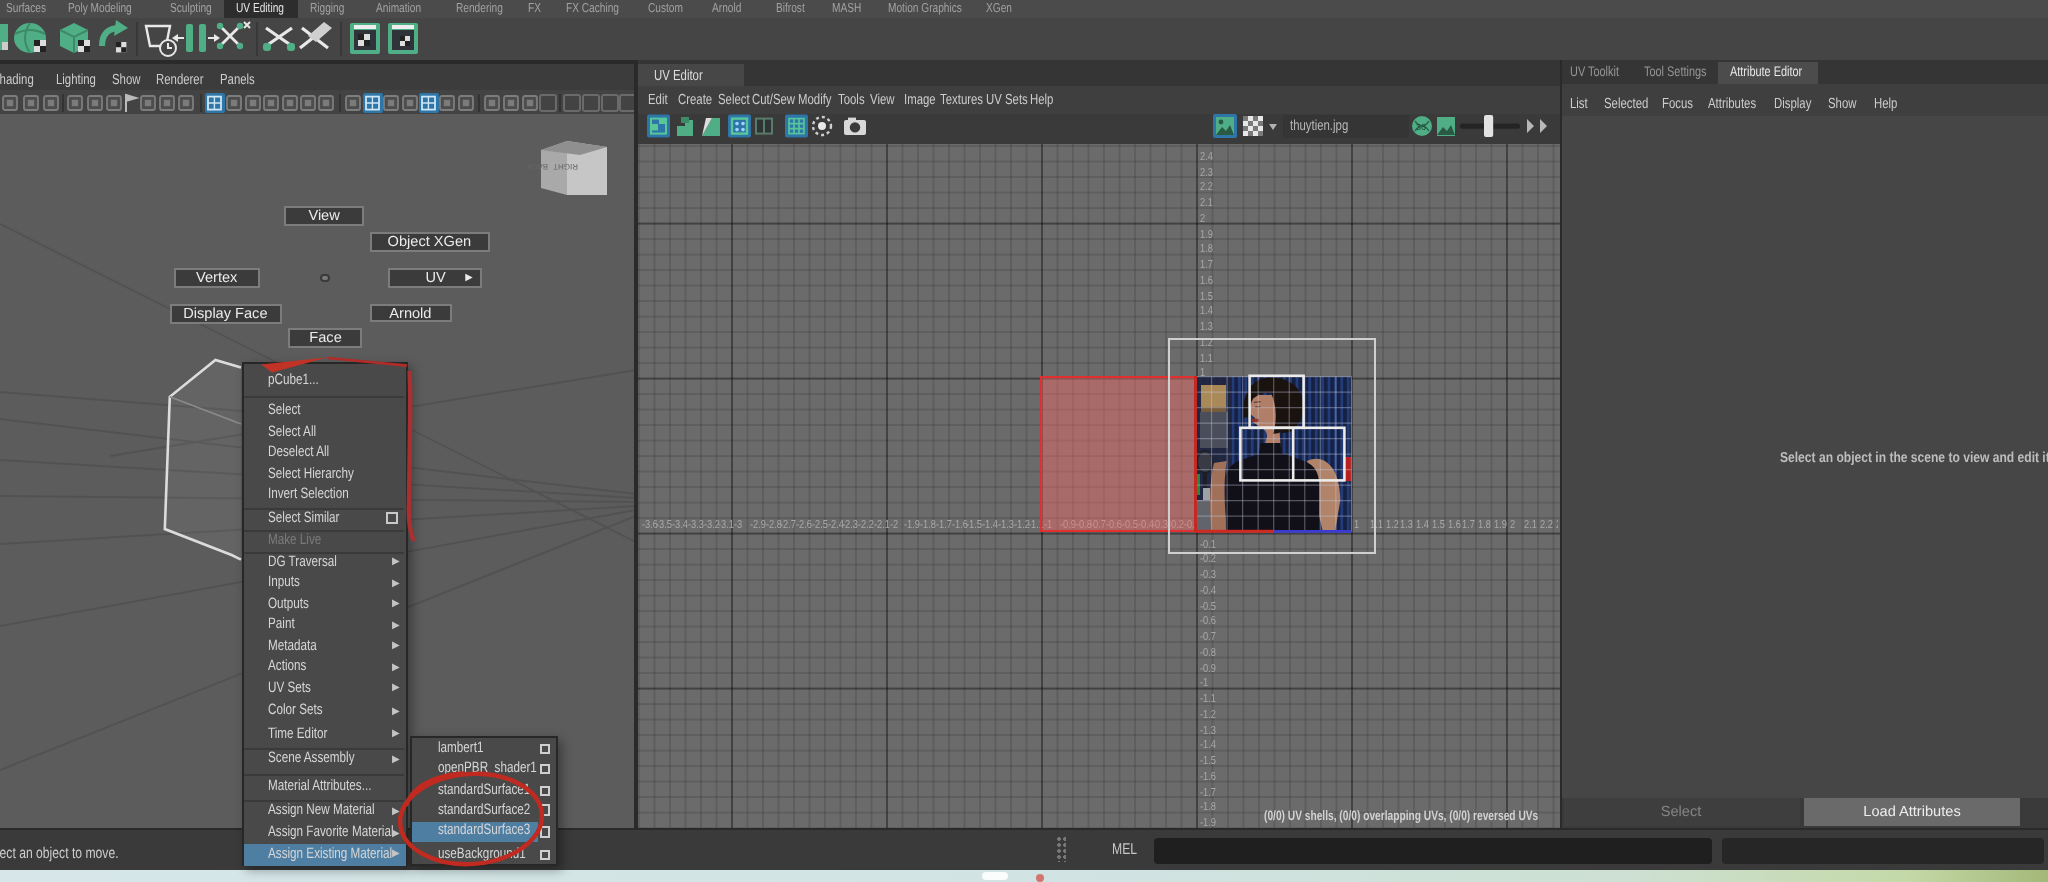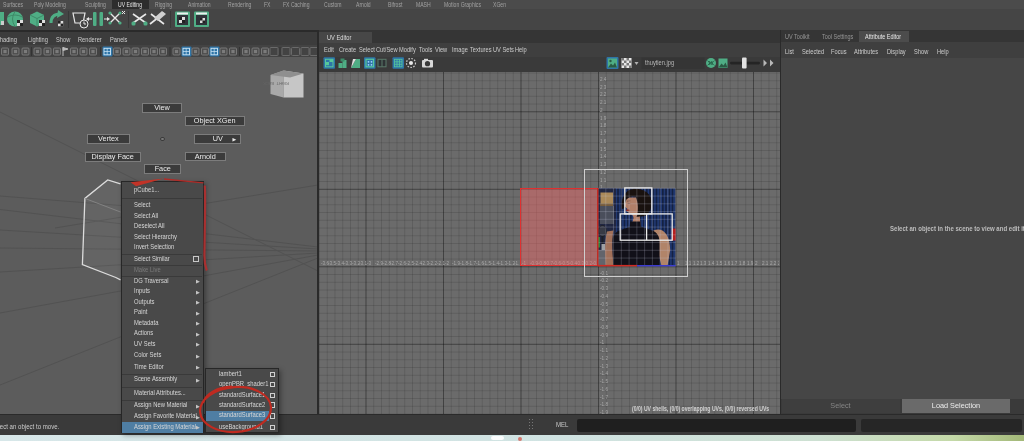--- a/index.html
+++ b/index.html
@@ -420,21 +420,21 @@
 <div style="position:absolute;left:801.9px;top:48.3px;font-size:7.3px;color:#cccccc;white-space:nowrap;line-height:8.3px;transform:scaleX(0.78);transform-origin:0 0;">Selected</div>
 <div style="position:absolute;left:831.2px;top:48.3px;font-size:7.3px;color:#cccccc;white-space:nowrap;line-height:8.3px;transform:scaleX(0.78);transform-origin:0 0;">Focus</div>
 <div style="position:absolute;left:853.9px;top:48.3px;font-size:7.3px;color:#cccccc;white-space:nowrap;line-height:8.3px;transform:scaleX(0.78);transform-origin:0 0;">Attributes</div>
 <div style="position:absolute;left:887.2px;top:48.3px;font-size:7.3px;color:#cccccc;white-space:nowrap;line-height:8.3px;transform:scaleX(0.78);transform-origin:0 0;">Display</div>
 <div style="position:absolute;left:914.1px;top:48.3px;font-size:7.3px;color:#cccccc;white-space:nowrap;line-height:8.3px;transform:scaleX(0.78);transform-origin:0 0;">Show</div>
 <div style="position:absolute;left:936.8px;top:48.3px;font-size:7.3px;color:#cccccc;white-space:nowrap;line-height:8.3px;transform:scaleX(0.78);transform-origin:0 0;">Help</div>
 <div style="position:absolute;left:781px;top:58px;width:243px;height:340.5px;background:#464646;"></div>
 <div style="position:absolute;left:889.8px;top:224.8px;font-size:7.2px;color:#bdbdbd;white-space:nowrap;line-height:8.2px;font-weight:bold;transform:scaleX(0.84);transform-origin:0 0;">Select an object in the scene to view and edit its a</div>
 <div style="position:absolute;left:781px;top:398.5px;width:243px;height:15px;background:#3a3a3a;"></div>
 <div style="position:absolute;left:781.5px;top:399px;width:118px;height:13.5px;background:#3e3e3e;color:#858585;font-size:7.3px;text-align:center;line-height:13.5px;">Select</div>
-<div style="position:absolute;left:902px;top:399px;width:108px;height:13.5px;background:#6a6a6a;color:#ededed;font-size:7.3px;text-align:center;line-height:13.5px;">Load Selection</div>
+<div style="position:absolute;left:902px;top:399px;width:108px;height:13.5px;background:#6a6a6a;color:#ededed;font-size:7.3px;text-align:center;line-height:13.5px;">Load Attributes</div>
 <div style="position:absolute;left:0;top:413.5px;width:1024px;height:21.5px;background:#3a3a3a;border-top:1px solid #2a2a2a;"></div>
 <div style="position:absolute;left:-9px;top:422.8px;font-size:7.8px;color:#cccccc;white-space:nowrap;line-height:8.8px;transform:scaleX(0.78);transform-origin:0 0;">Select an object to move.</div>
 <div style="position:absolute;left:528px;top:418px;width:5px;height:13px;background-image:radial-gradient(circle, #777 0.8px, transparent 1px);background-size:3px 3px;"></div>
 <div style="position:absolute;left:556px;top:421px;font-size:7.8px;color:#c8c8c8;white-space:nowrap;line-height:8.8px;transform:scaleX(0.78);transform-origin:0 0;">MEL</div>
 <div style="position:absolute;left:577px;top:418.5px;width:279px;height:13px;background:#1f1f1f;border-radius:2px;"></div>
 <div style="position:absolute;left:861px;top:418.5px;width:161px;height:13px;background:#262626;border-radius:2px;"></div>
 <div style="position:absolute;left:0;top:435px;width:1024px;height:6px;background:linear-gradient(90deg,#d7e7e9 0%,#d0e3e2 55%,#cde0d2 80%,#c4d9a8 93%,#a3b878 100%);"></div>
 <div style="position:absolute;left:491px;top:436.2px;width:13px;height:4.2px;background:rgba(255,255,255,0.9);border-radius:2px;"></div>
 <div style="position:absolute;left:517.5px;top:436.5px;width:4px;height:4px;background:rgba(210,90,80,0.8);border-radius:2px;"></div>
 <div style="position:absolute;left:120.5px;top:181px;width:83px;height:252px;background:#494949;border:1px solid #272727;box-shadow:2px 2px 5px rgba(0,0,0,0.35);"></div>

